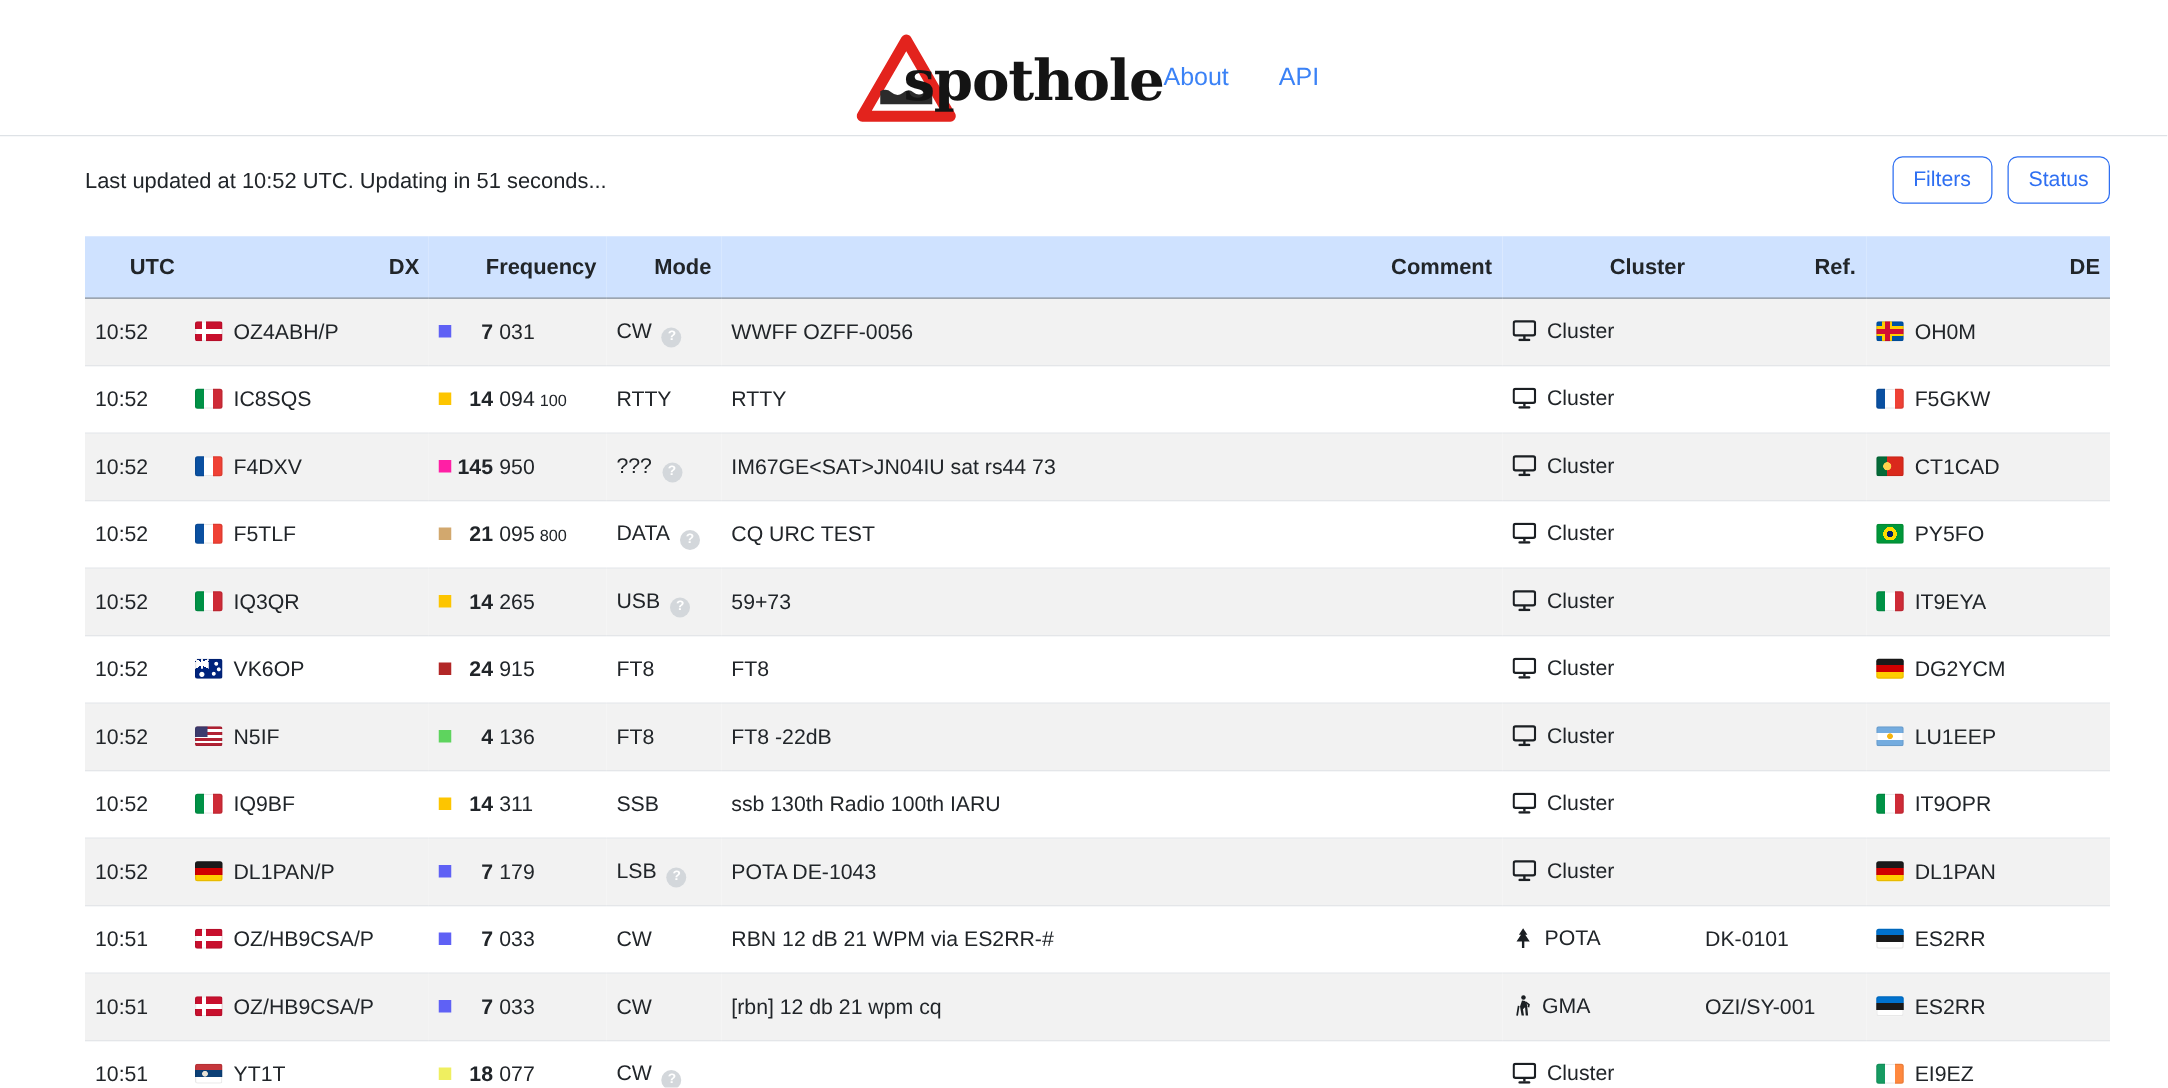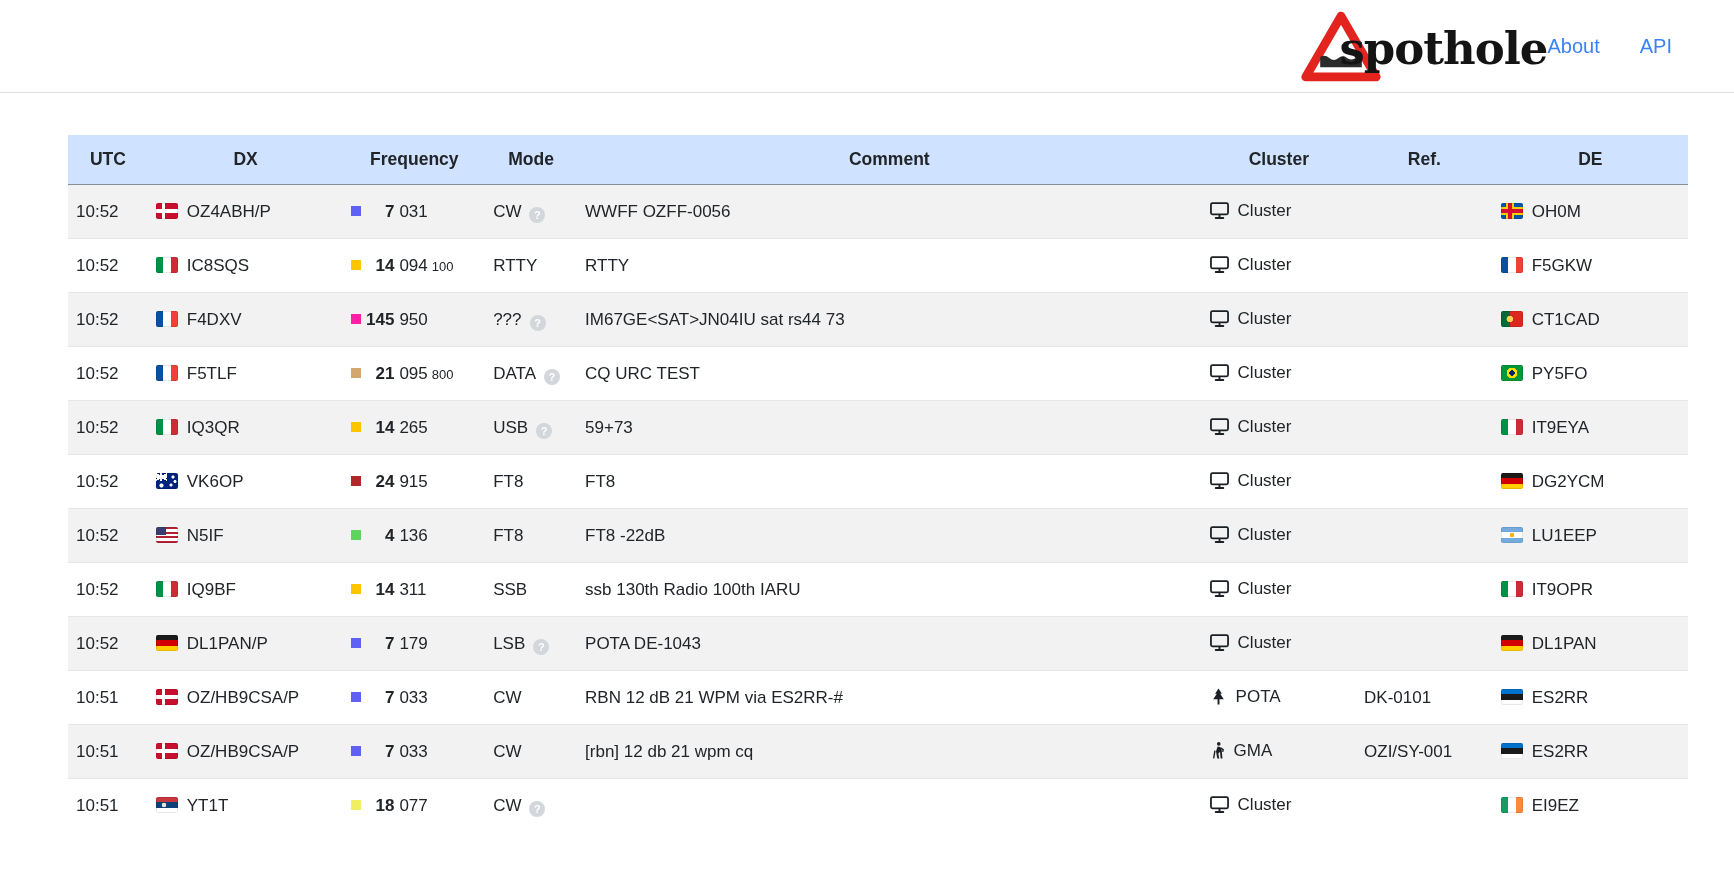--- a/index.html
+++ b/index.html
@@ -1,41 +1,41 @@
 <!DOCTYPE html>
 <html><head>
 <meta charset="utf-8">
 <style>
   * { box-sizing: border-box; margin: 0; padding: 0; }
   html,body { width: 1734px; height: 870px; overflow: hidden; background: #fff;
     font-family: "Liberation Sans", "DejaVu Sans", sans-serif; color: #212529; }
 
   
-  header { display: flex; justify-content: flex-end; align-items: center;
-    padding: 10px 62px 10px 68px; border-bottom: 1px solid #dee2e6; height: 93px; }
+  header { display: flex; justify-content: center; align-items: center;
+    padding: 10px 62px 10px 68px; border-bottom: 1px solid #dee2e6; height: 93px; margin-top: 16px; }
   .brand { display: flex; align-items: center; text-decoration: none; color: #151515; }
   .brand-text { position: relative; z-index: 2; margin-left: -42px; padding-top: 4px;
     font-family: "DejaVu Serif", "Liberation Serif", serif; font-weight: 700;
     font-size: 45px; letter-spacing: -1px; color: #141414; }
   nav { display: flex; gap: 40px; align-items: center; }
   nav a { color: #3b82f6; text-decoration: none; font-size: 20px; }
 
   
   .toolbar { display: flex; justify-content: space-between; align-items: center;
     margin: 16px 46px 0 68px; }
   .updated { font-size: 17.5px; }
   .btns { display: flex; gap: 12px; }
   .btns button { font-family: inherit; font-size: 17px; padding: 8px 16px;
     color: #2e6ff2; background: #fff; border: 1px solid #2e6ff2; border-radius: 8px;
     cursor: pointer; }
 
   
   .table-wrap { margin: 26px 46px 0 68px; }
   table { width: 100%; border-collapse: collapse; font-size: 17px; line-height: 23px; }
-  thead th { text-align: center; background: #cfe2ff; padding: 13px 8px; font-weight: 700;
+  thead th { text-align: right; background: #cfe2ff; padding: 13px 8px; font-weight: 700;
     font-size: 17.5px; border-bottom: 1px solid #868e96; }
   tbody td { padding: 13.5px 8px; vertical-align: middle; white-space: nowrap; }
   tbody tr { border-top: 1px solid #e4e6e9; margin-top: 44px; }
   tbody tr:first-child { border-top: none; }
   tbody tr:nth-child(odd) { background: #f2f2f2; }
 
   
   .flag { display: inline-block; width: 22px; height: 16px; border-radius: 2px;
     margin-right: 9px; vertical-align: -2px; box-shadow: inset 0 0 0 1px rgba(0,0,0,.09); }
   .flag-dk { background: linear-gradient(to bottom,transparent 38%,#fff 38% 62%,transparent 62%),
@@ -96,20 +96,25 @@
     </svg>
     <span class="brand-text">spothole</span>
   </a>
   <nav>
     <a href="#">About</a>
     <a href="#">API</a>
   </nav>
 </header>
 
 <div class="toolbar">
+  <div class="updated">Last updated at 10:52 UTC. Updating in 51 seconds...</div>
+  <div class="btns">
+    <button>Filters</button>
+    <button>Status</button>
+  </div>
 </div>
 
 <div class="table-wrap">
   <table>
     <colgroup>
       <col style="width:80px">
         <col style="width:196px">
         <col style="width:142px">
         <col style="width:92px">
       <col style="width:628px">

